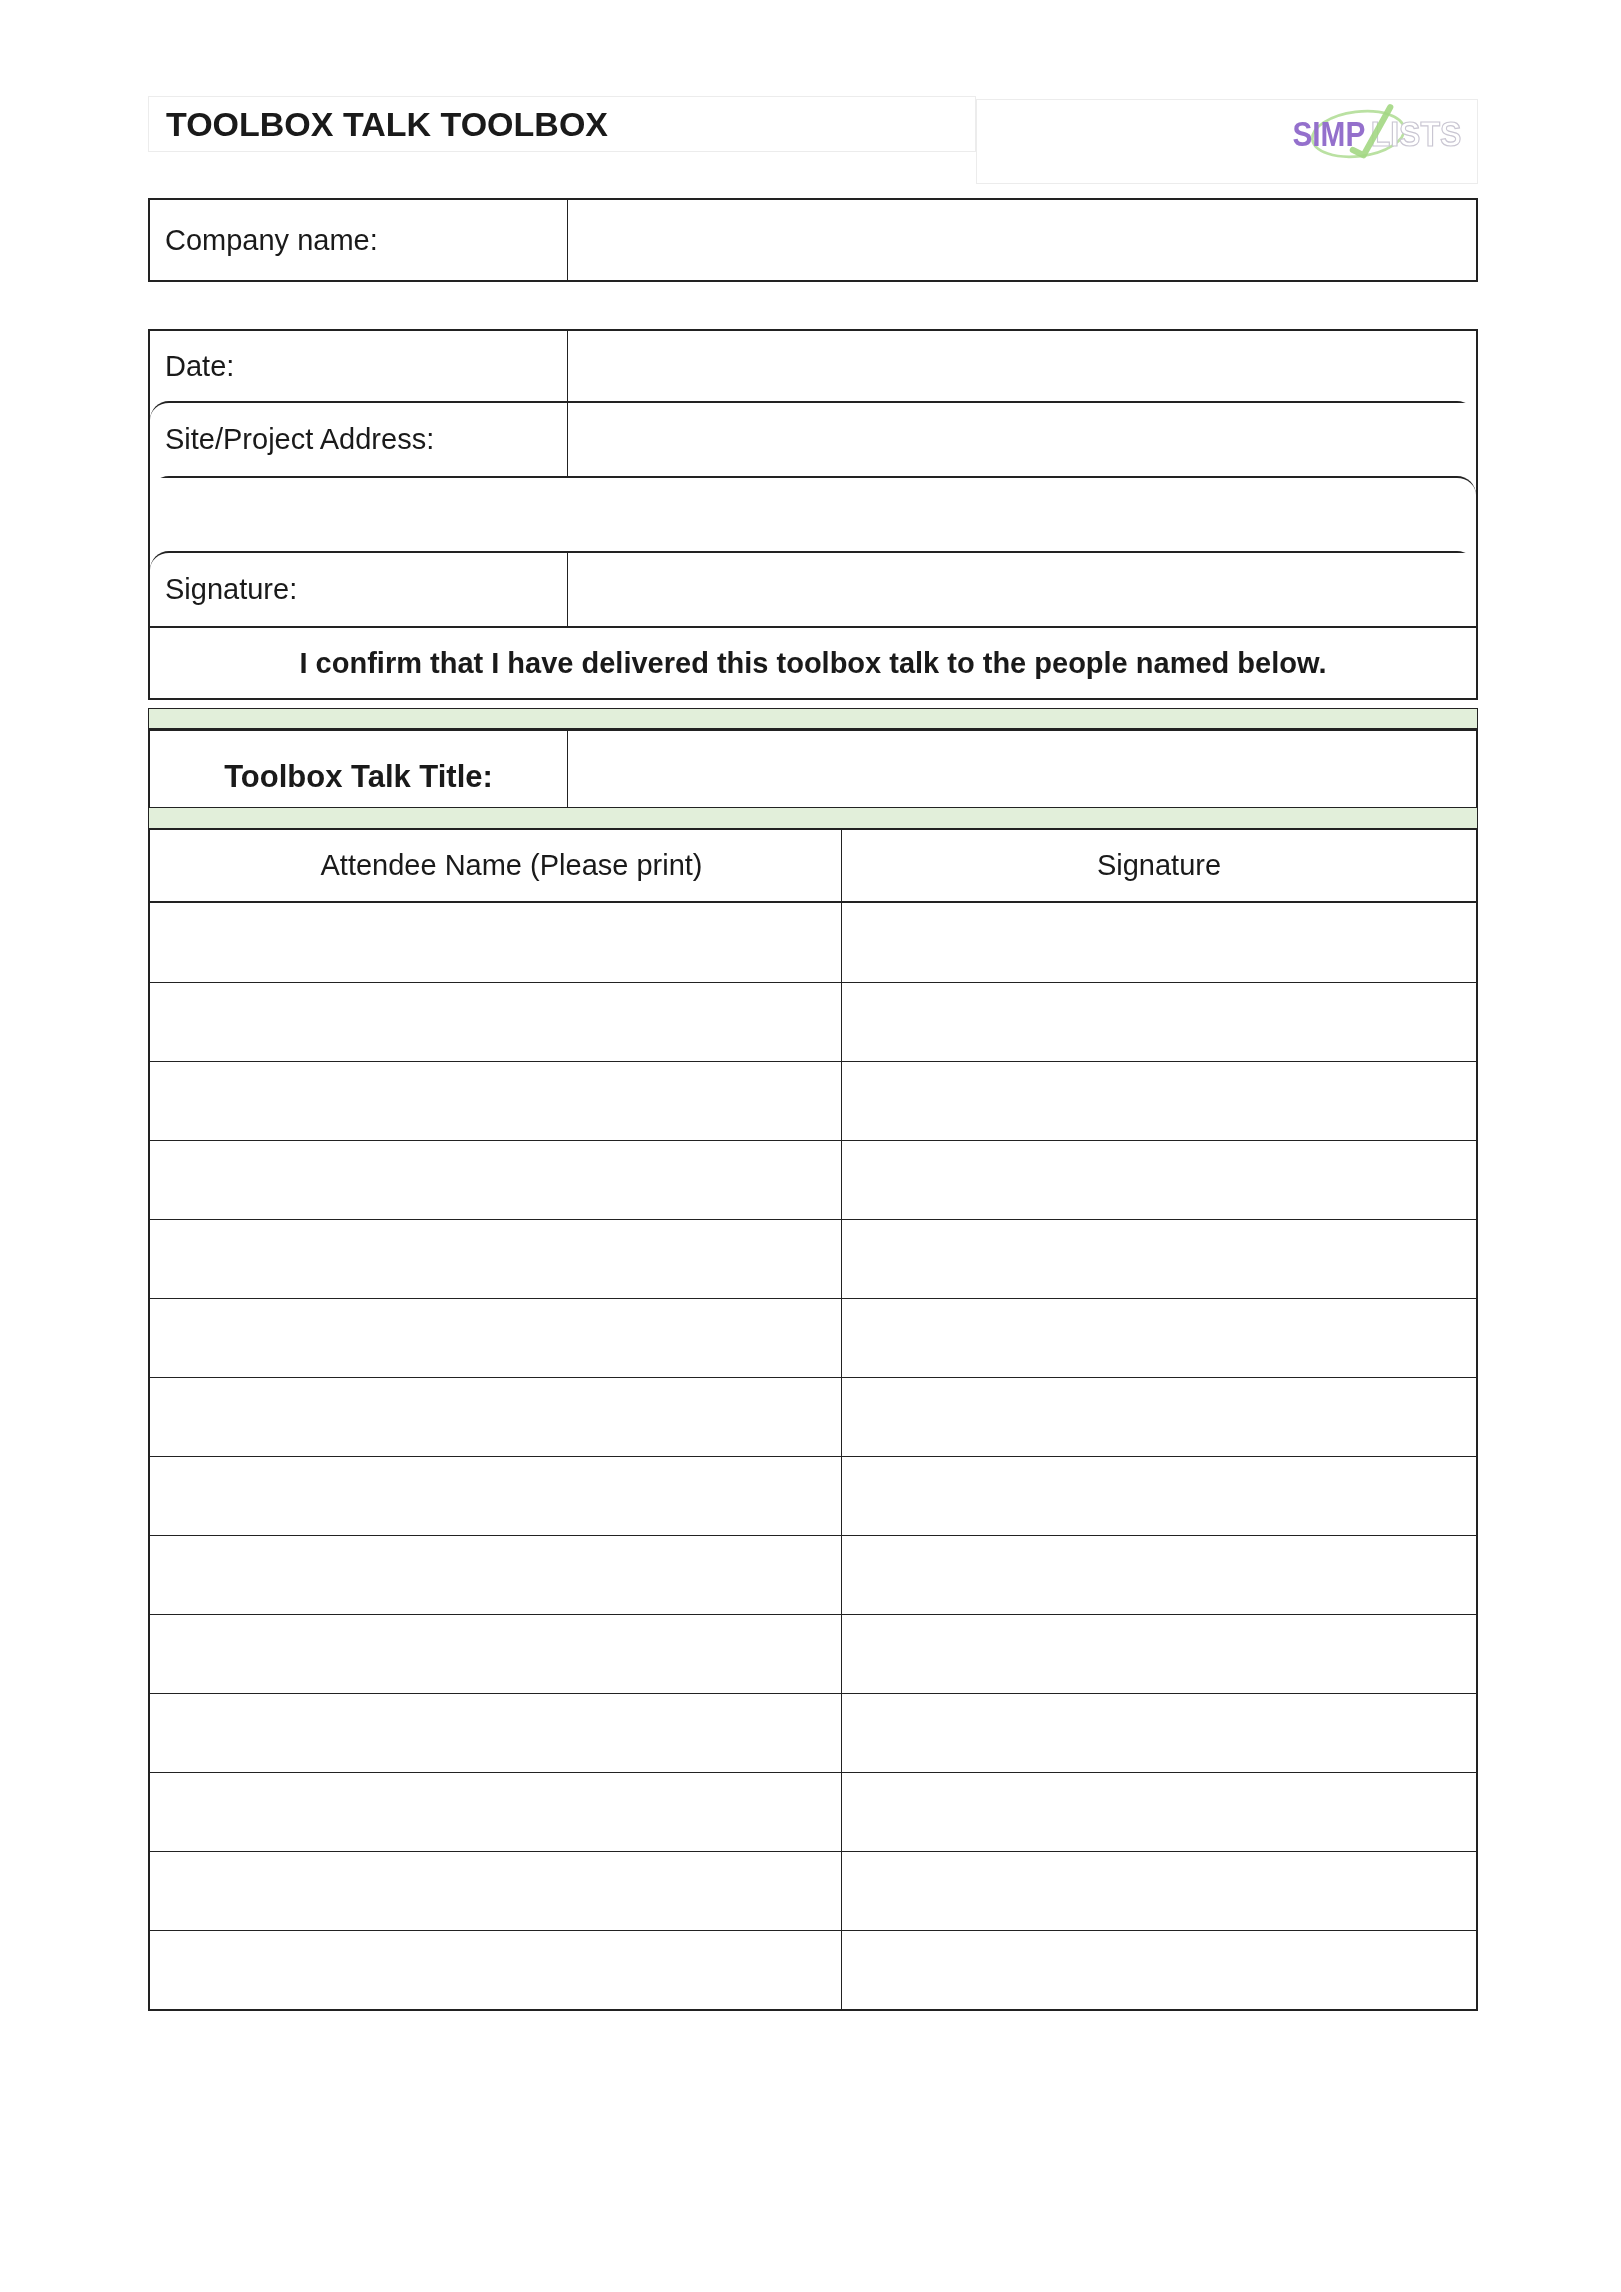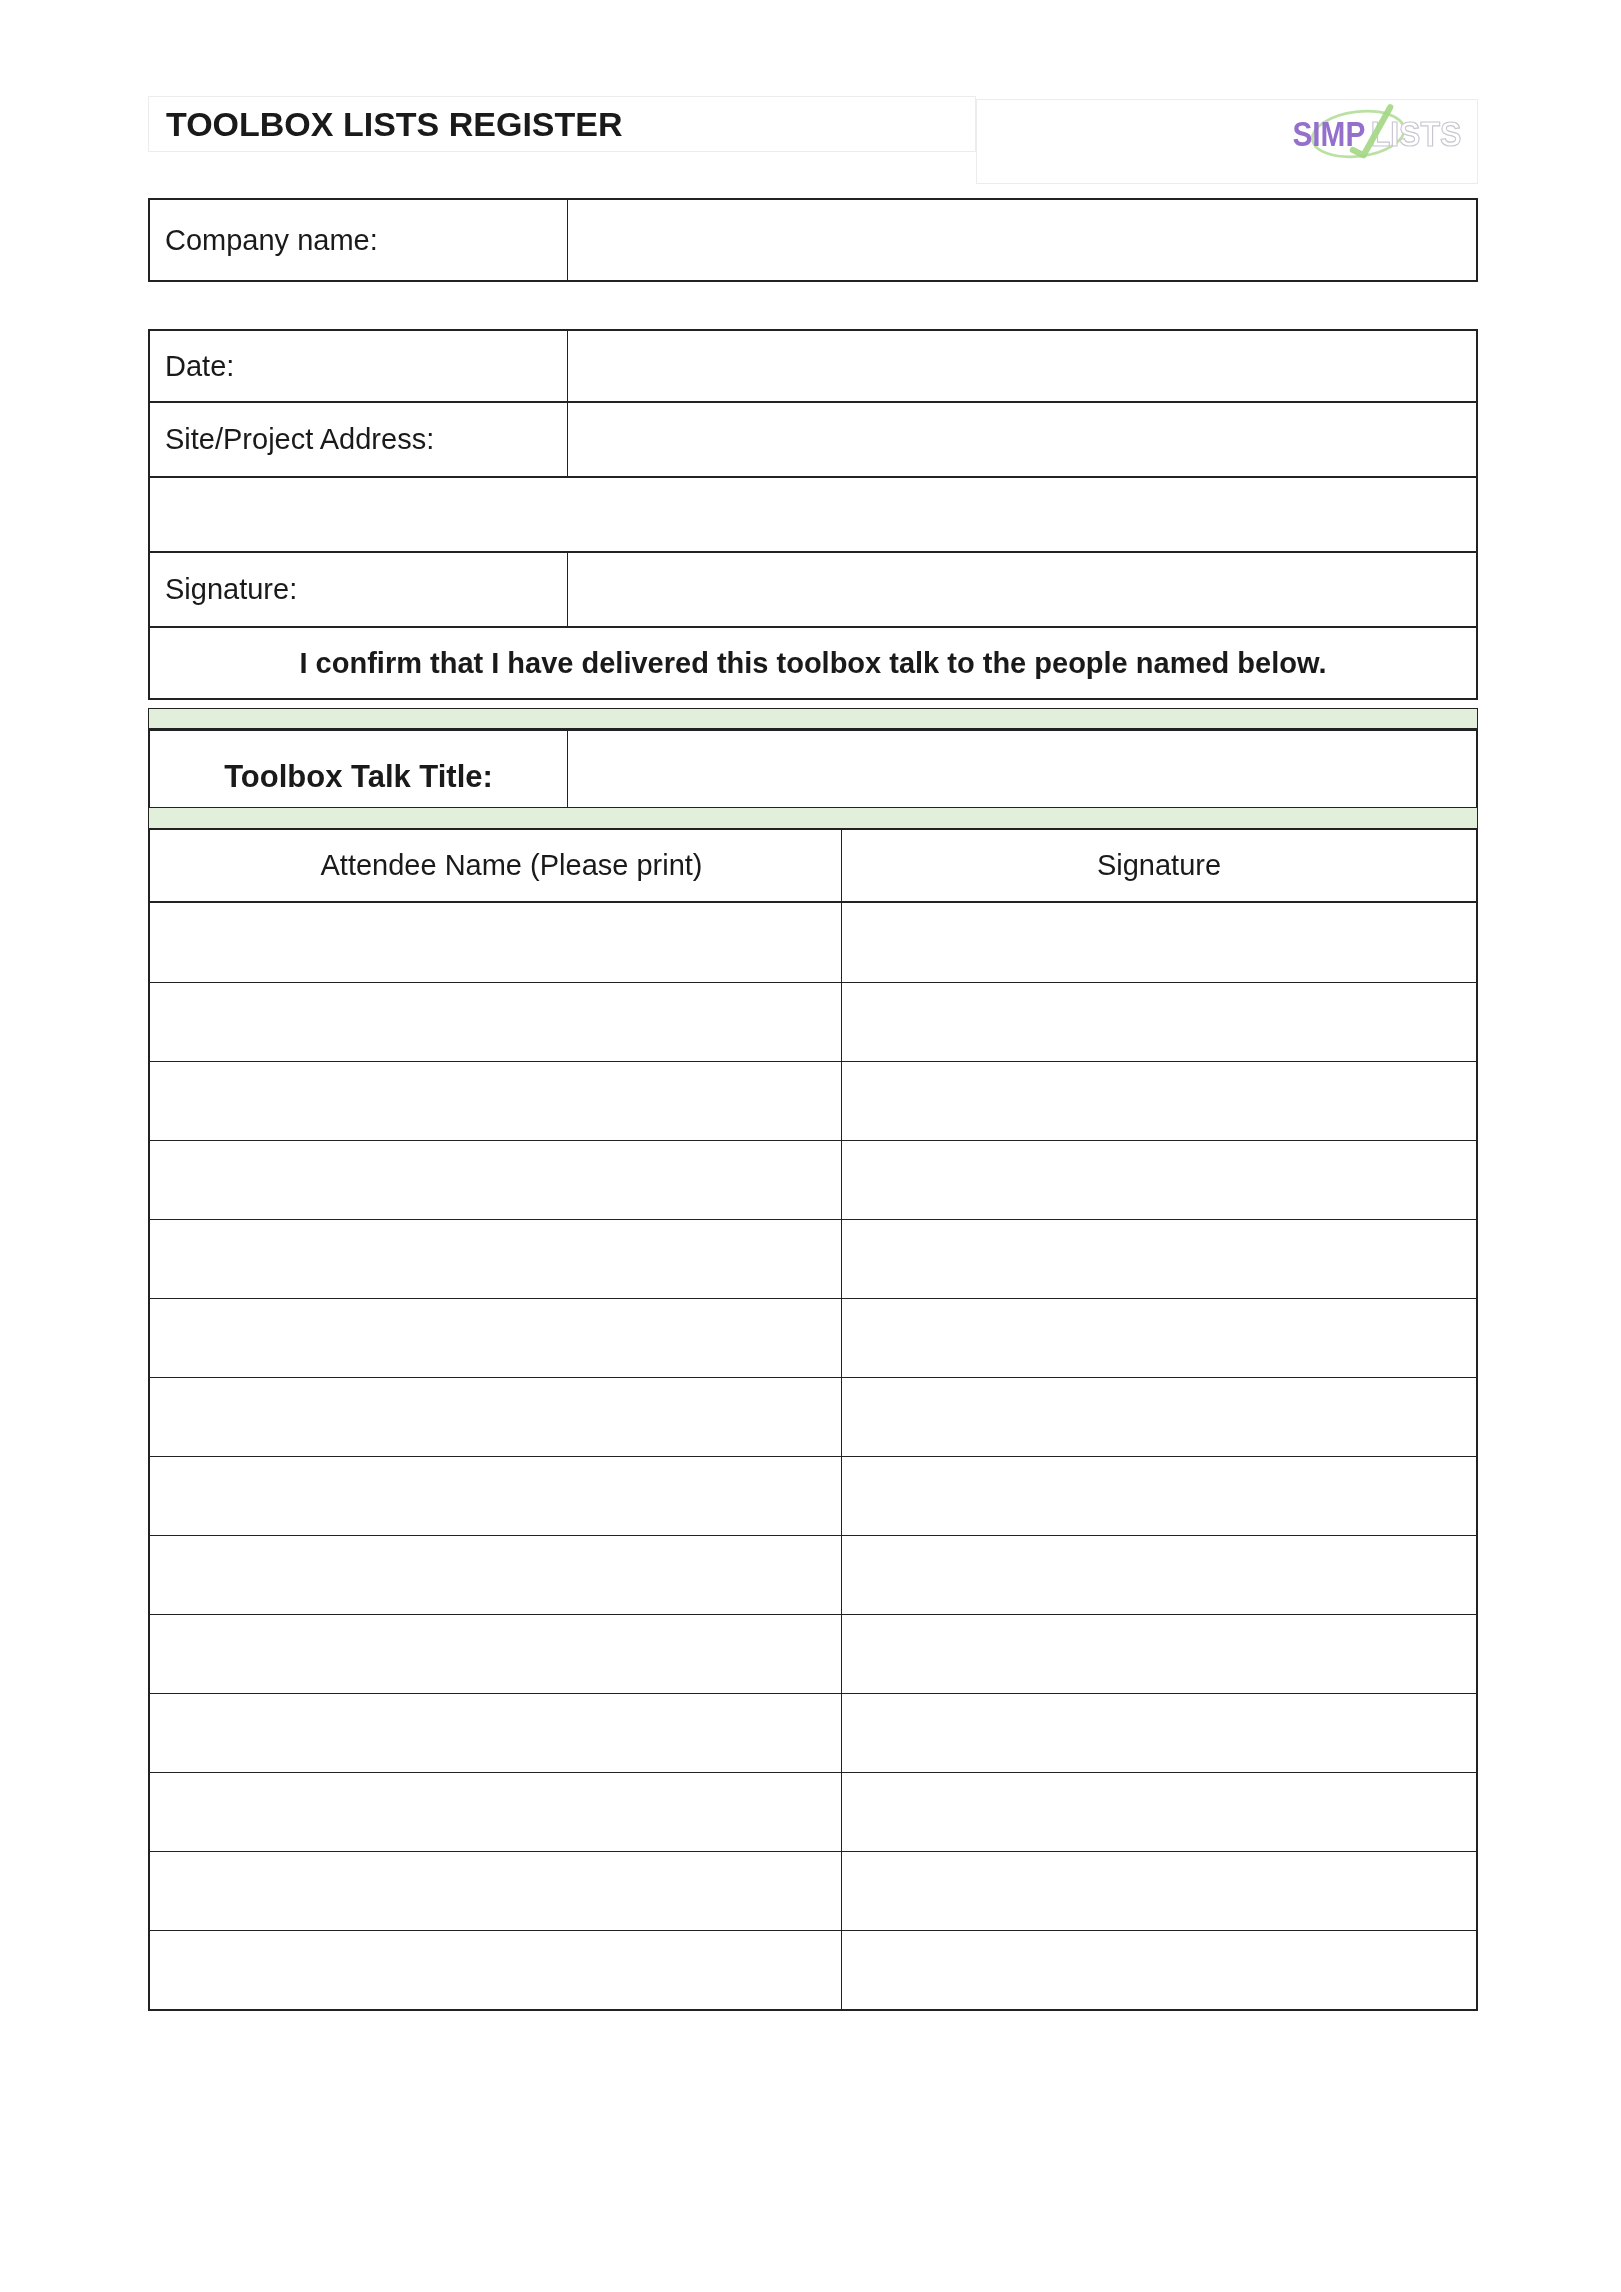--- a/index.html
+++ b/index.html
@@ -51,21 +51,21 @@
     border-right:1.8px solid var(--dark);
     padding-left:15px;
     font-size:29px;
   }
   .cell.value{ background:#ffffff; }
 
   .company-tbl{ top:198px; }
   .company-tbl .trow{ height:80px; }
 
   .details-tbl{ top:329px; }
-  .details-tbl .trow{ height:75px; }
+  .details-tbl .trow{ height:75px;border-radius:19px; }
   .details-tbl .trow:first-child{ height:70px; }
   .confirm-row{
     border-top:2.7px solid var(--dark);
     height:72px;
     display:flex; align-items:center; justify-content:center;
     font-weight:bold; font-size:29px;
     text-align:center;
   }
 
   .band{
@@ -97,21 +97,21 @@
 
   
   .logo-svg text{ font-family:"Liberation Sans", sans-serif; font-weight:bold; }
 </style>
 </head>
 <body>
 
 <div class="page">
 
   <div class="title-box">
-    <h1>TOOLBOX LISTS REGISTER</h1>
+    <h1>TOOLBOX TALK TOOLBOX</h1>
   </div>
 
   <div class="logo-box">
     <svg class="logo-svg" width="184" height="64" viewBox="0 0 205 72">
       <ellipse cx="78" cy="36" rx="52" ry="25" fill="none" stroke="#a3d783" stroke-width="3" opacity="0.75" transform="rotate(-7 78 36)"></ellipse>
       <text x="4" y="50" font-size="40" fill="#9470cc" textLength="82" lengthAdjust="spacingAndGlyphs">SIMP</text>
       <text x="92" y="50" font-size="40" fill="#ffffff" stroke="#c9c6d2" stroke-width="1.4" textLength="102" lengthAdjust="spacingAndGlyphs">LISTS</text>
       <path d="M 72 54 L 84 60 L 114 6" fill="none" stroke="#a3d783" stroke-width="7" stroke-linecap="round" stroke-linejoin="round" opacity="0.9"></path>
     </svg>
   </div>

